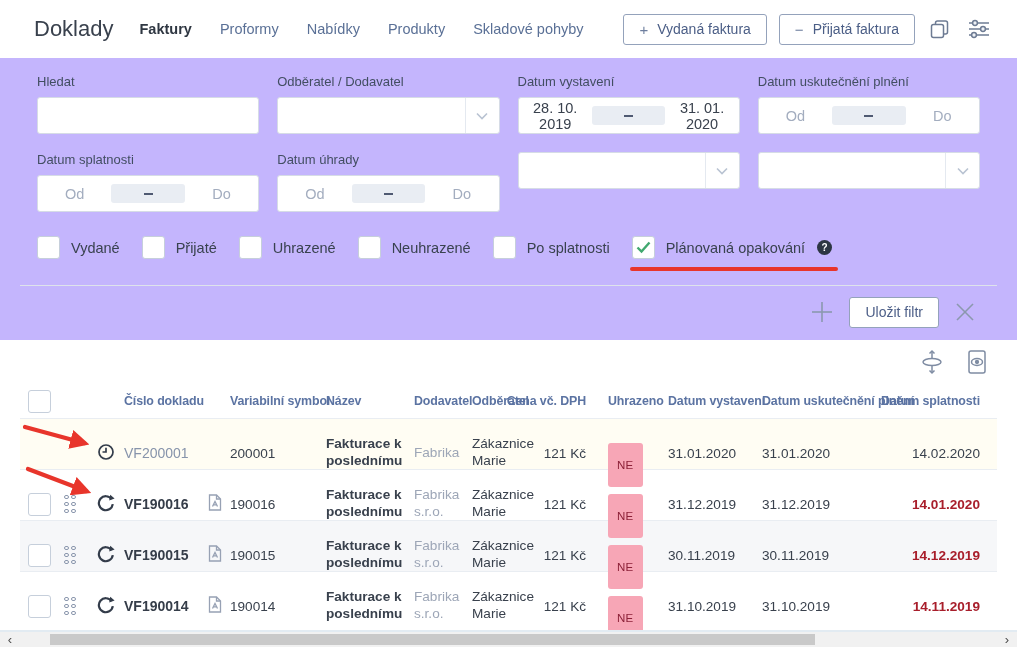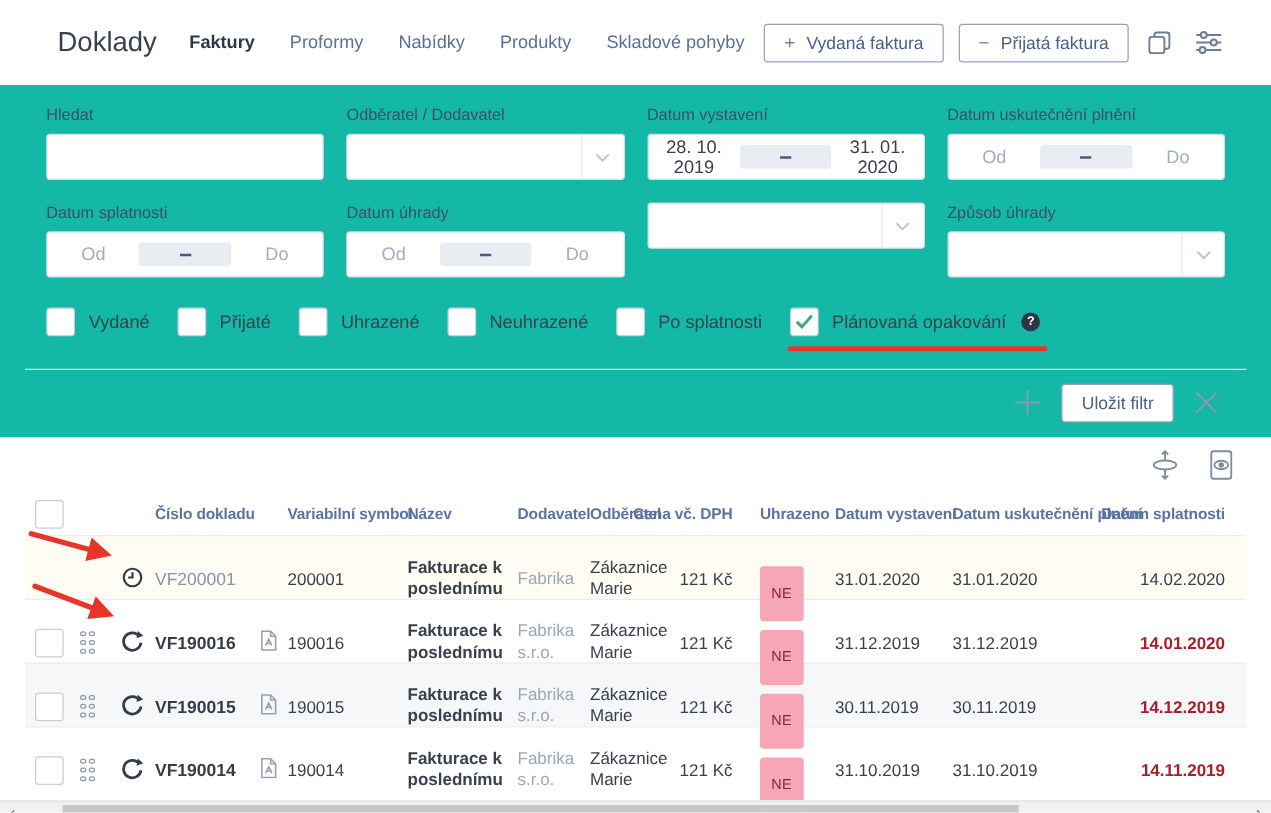--- a/index.html
+++ b/index.html
@@ -1,32 +1,32 @@
 <!DOCTYPE html>
 <html><head>
 <meta charset="utf-8">
 <style>
   * { box-sizing: border-box; margin: 0; padding: 0; }
   html,body { width:1017px; height:650px; overflow:hidden; }
   body { font-family:"Liberation Sans", sans-serif; background:#fff; color:#39414d; position:relative; }
 
   
-  .topbar { height:68px; background:#fff; display:flex; align-items:center; padding:0 36px; }
+  .topbar { height:58px; background:#fff; display:flex; align-items:center; padding:0 24px; }
   .app-title { font-size:22px; color:#39414d; margin:0 26px 0 10px; font-weight:400; }
   .tabs { display:flex; gap:28px; font-size:14.5px; }
   .tab { color:#5a7096; cursor:pointer; }
   .tab.active { color:#2f3742; font-weight:700; }
   .topbar-actions { margin-left:auto; display:flex; align-items:center; gap:12px; }
   .btn-outline { height:31px; border:1px solid #94a2bb; border-radius:3px; background:#fff; color:#4b5e86;
                  font-size:14px; display:flex; align-items:center; gap:9px; padding:0 15px; cursor:pointer; }
   .btn-outline .glyph { font-size:15px; color:#6d7e9e; }
   .iconbtn { background:none; border:none; cursor:pointer; padding:2px; display:flex; align-items:center; }
 
   
-  .filter { background:#14b8a6; padding:0 20px; }
+  .filter { background:#c4b5fd; padding:0 20px; }
   .filter-inner { padding:16px 17px 0 17px; }
   .fgrid { display:grid; grid-template-columns:repeat(4,1fr); column-gap:18px; row-gap:18px; }
   .ffield label { display:block; font-size:13px; line-height:16px; color:#424e62; margin-bottom:7px; }
   .fbox { height:37px; background:#fff; border:1px solid #d6dce6; border-radius:3px; width:100%; }
   input.fbox { padding:0 10px; font-size:14px; color:#39414d; font-family:inherit; }
   .select { position:relative; cursor:pointer; }
   .select .chev { position:absolute; right:0; top:0; bottom:0; width:34px; border-left:1px solid #e4e9f0;
                   display:flex; align-items:center; justify-content:center; }
   .daterange { display:flex; align-items:center; font-size:14.5px; cursor:pointer; }
   .daterange span { flex:1; text-align:center; color:#39414d; }
@@ -184,21 +184,20 @@
       <div class="ffield">
         <div class="fbox select">
           <span class="chev">
             <svg width="12" height="8" viewBox="0 0 12 8" fill="none" stroke="#b9c3d2" stroke-width="1.6">
                 <polyline points="1,1.5 6,6.5 11,1.5"></polyline>
               </svg>
           </span>
         </div>
       </div>
       <div class="ffield">
-        <label>Způsob úhrady</label>
         <div class="fbox select">
           <span class="chev">
             <svg width="12" height="8" viewBox="0 0 12 8" fill="none" stroke="#b9c3d2" stroke-width="1.6">
                 <polyline points="1,1.5 6,6.5 11,1.5"></polyline>
               </svg>
           </span>
         </div>
       </div>
     </div>
 

